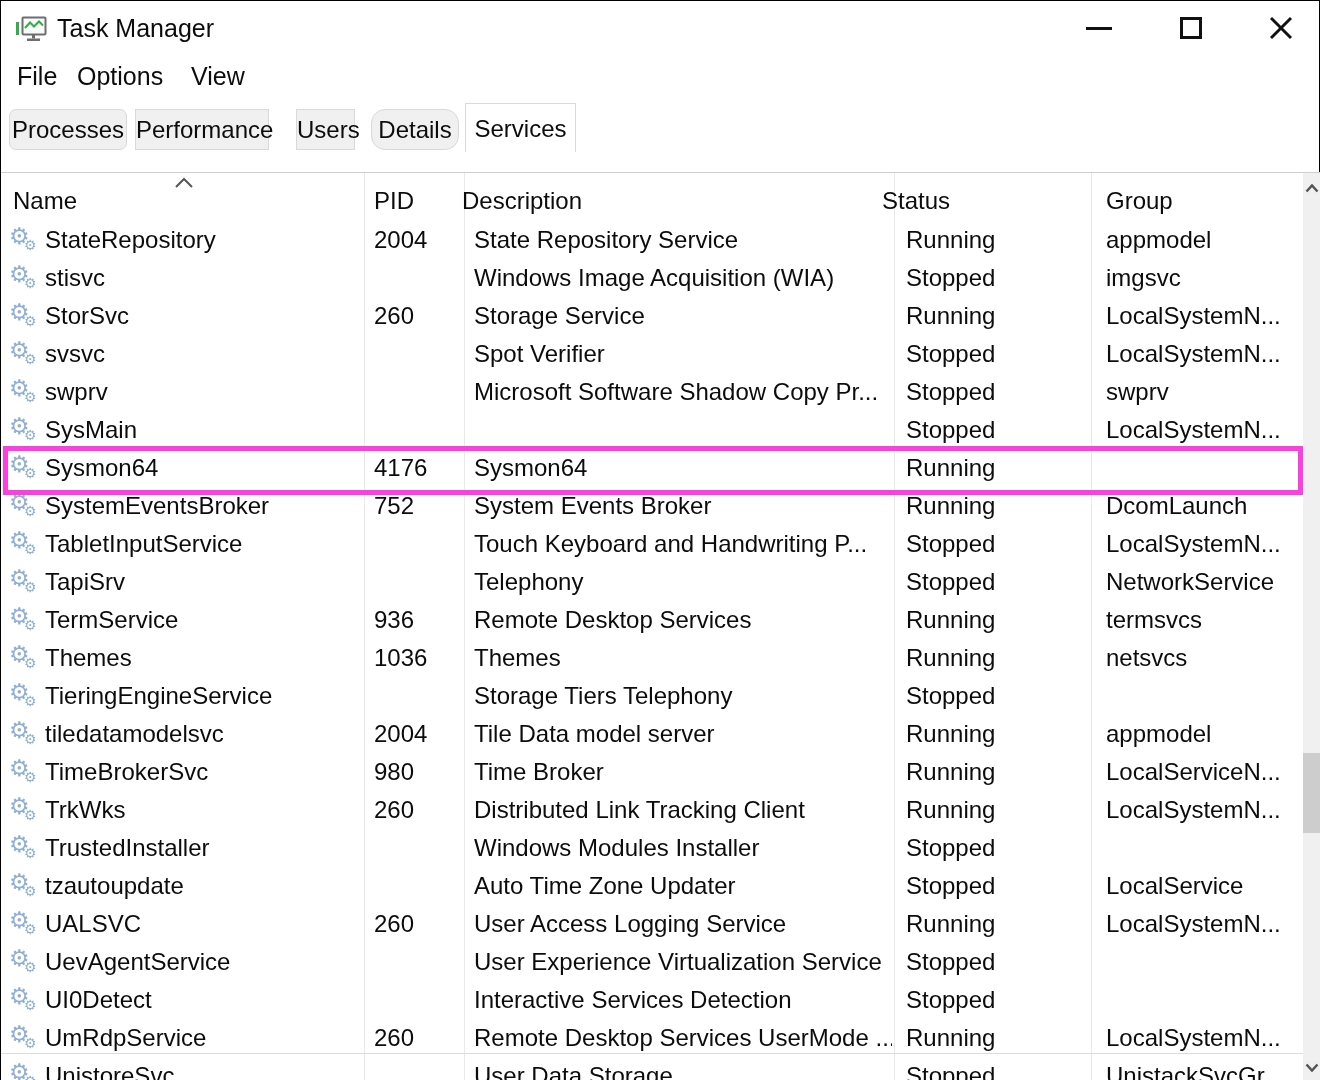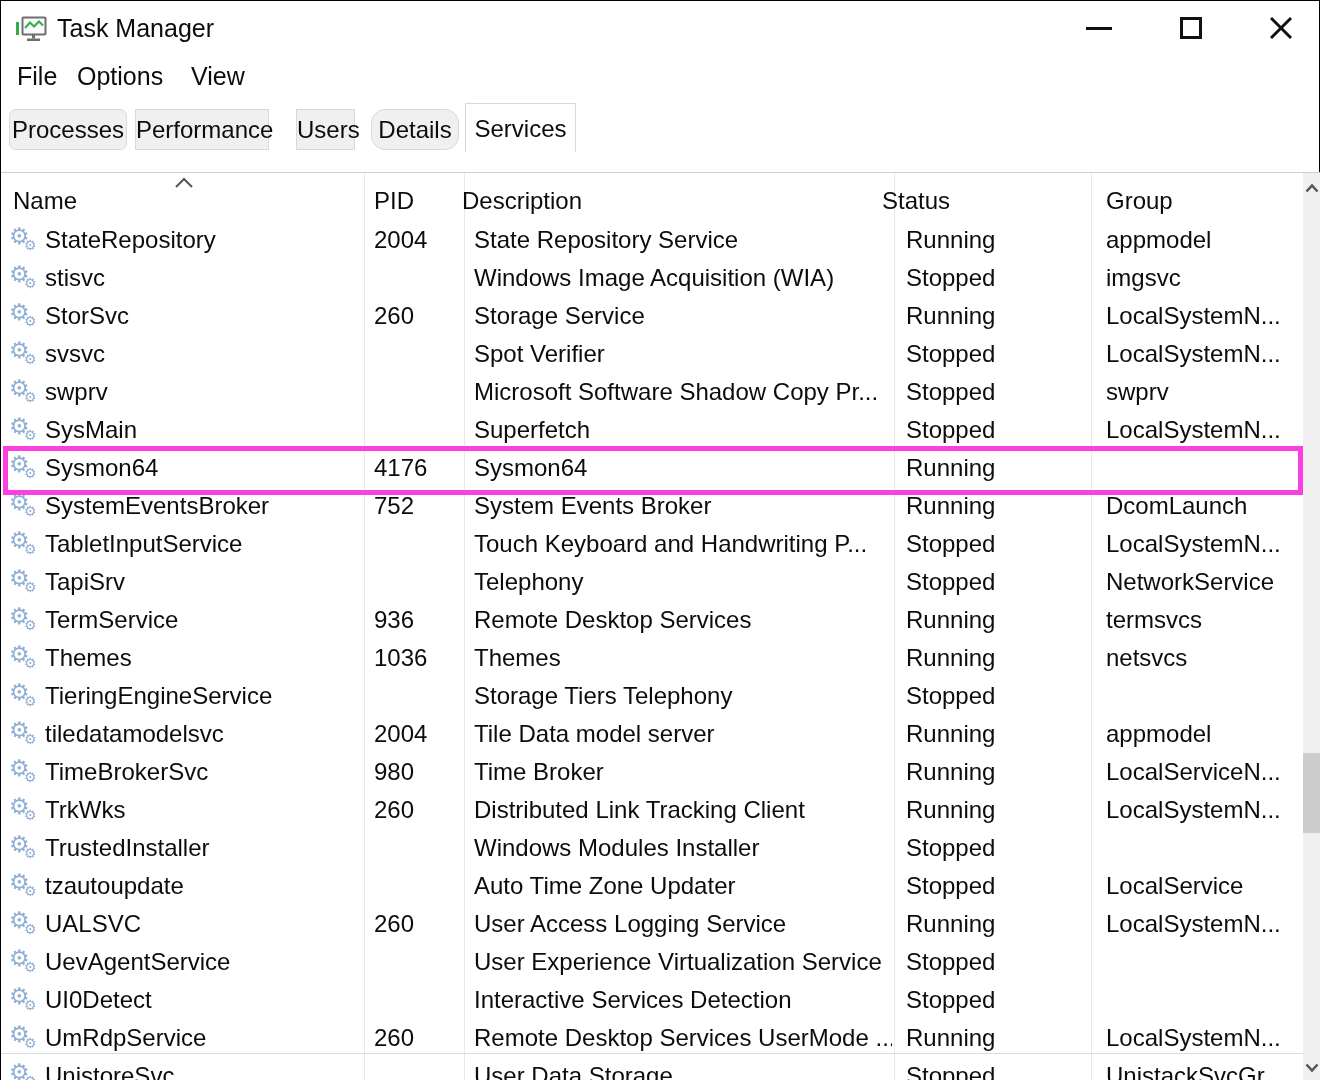--- a/index.html
+++ b/index.html
@@ -201,21 +201,20 @@
   </div>
         <div class="row">
     <div class="cell c-name">
       <span class="gear" style="color: rgb(143, 176, 212);">
               <span class="g1">⚙</span>
               <span class="g2">⚙</span>
             </span>
       <span>SysMain</span>
     </div>
     <div class="cell c-pid"></div>
-    <div class="cell c-desc">Superfetch</div>
     <div class="cell c-status">Stopped</div>
     <div class="cell c-group">LocalSystemN...</div>
   </div>
         <div class="row">
     <div class="cell c-name">
       <span class="gear" style="color: rgb(143, 176, 212);">
               <span class="g1">⚙</span>
               <span class="g2">⚙</span>
             </span>
       <span>Sysmon64</span>

